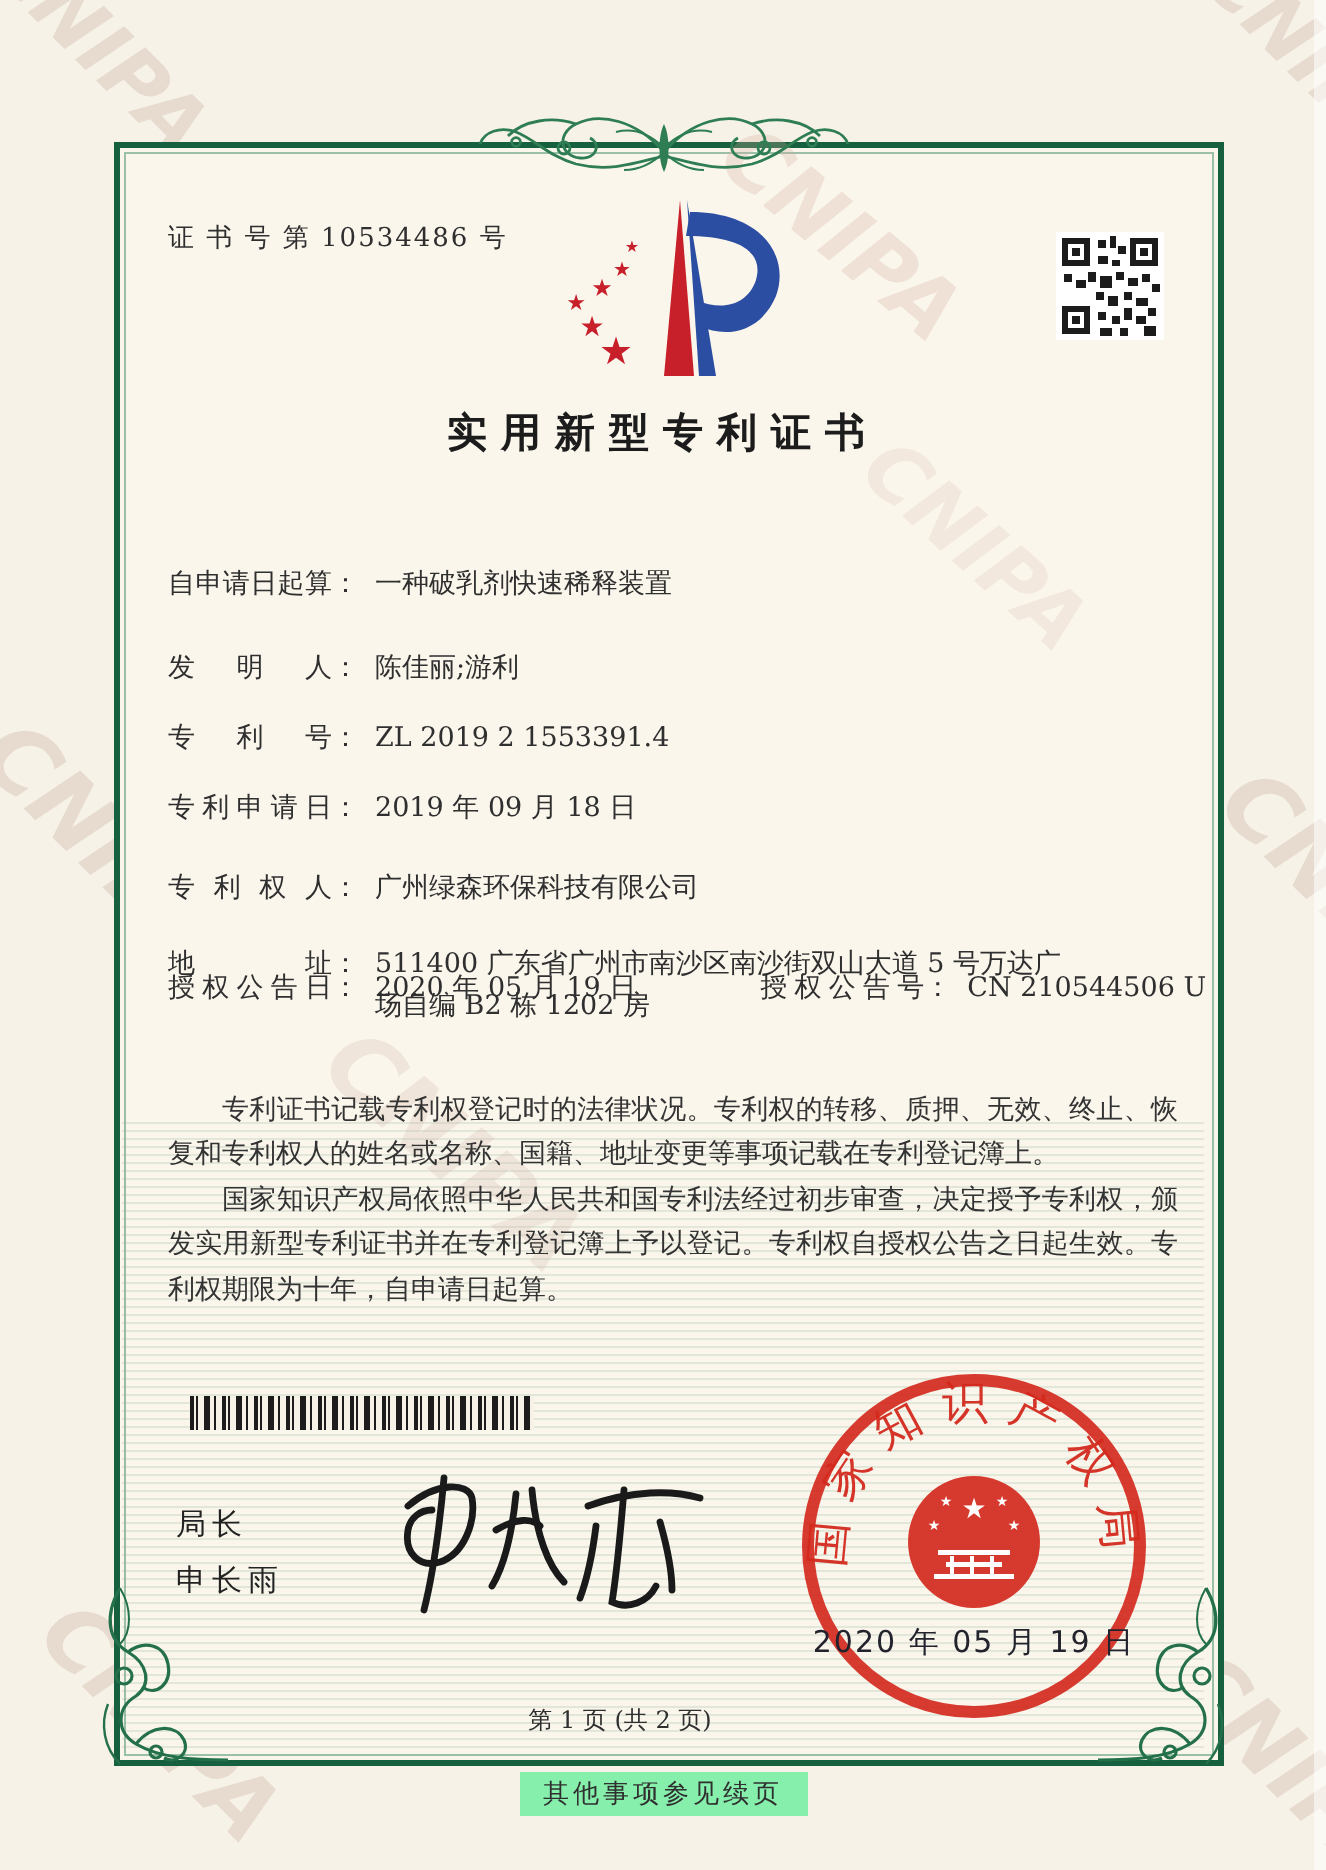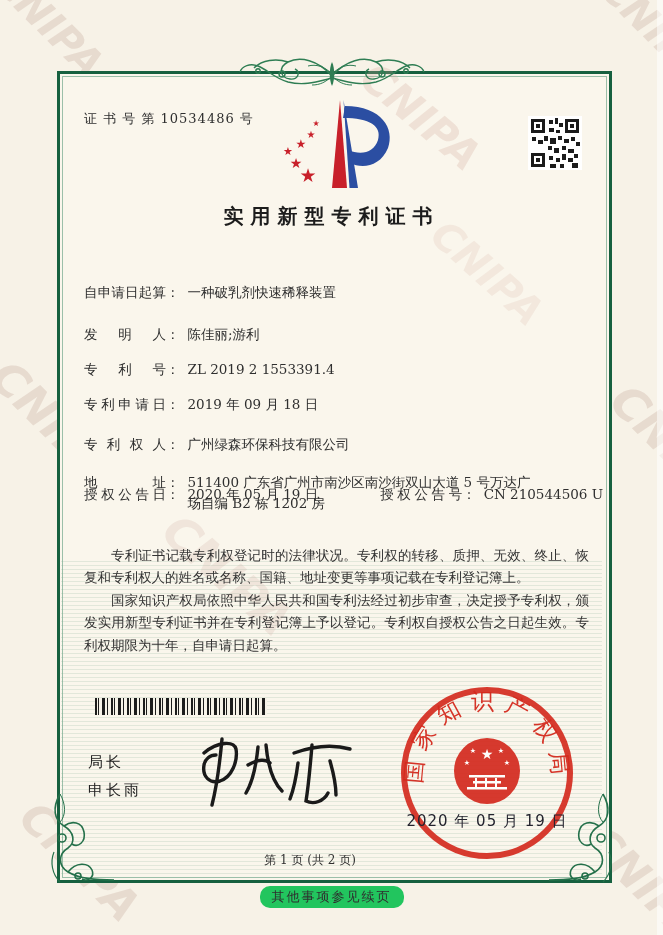--- a/index.html
+++ b/index.html
@@ -45,21 +45,21 @@
       #1c1c1c 0 2px,#f6f2e8 2px 3px,#1c1c1c 3px 4px,#f6f2e8 4px 7px,
       #1c1c1c 7px 10px,#f6f2e8 10px 12px,#1c1c1c 12px 13px,#f6f2e8 13px 16px);}
   .director-label{position:absolute;left:88px;top:753px;font-size:15px;letter-spacing:3px;
          font-family:Liberation Serif, serif;color:#222;}
   .director-name{position:absolute;left:88px;top:781px;font-size:15px;letter-spacing:3px;
          font-family:"DejaVu Sans","Liberation Sans",sans-serif;color:#222;}
   .signature{position:absolute;left:190px;top:733px;}
   .seal{position:absolute;left:399px;top:685px;}
   .page-no{position:absolute;left:0;top:852px;width:620px;text-align:center;font-size:12px;}
   .note-wrap{position:absolute;left:0;top:886px;width:663px;text-align:center;}
-  .note{display:inline-block;background:#22c55e;padding:2px 12px;font-size:13px;letter-spacing:2px;border-radius:10px;}
+  .note{display:inline-block;background:#86efac;padding:2px 12px;font-size:13px;letter-spacing:2px;}
   .edge-strip{position:absolute;right:0;top:0;width:6px;height:935px;background:rgba(255,255,255,0.55);}
   .ornament-top{position:absolute;left:236px;top:52px;}
   .corner{position:absolute;}
   svg text{font-family:"DejaVu Sans","Liberation Sans",sans-serif;}
 </style>
 </head>
 <body>
 
 <div class="page">
 

